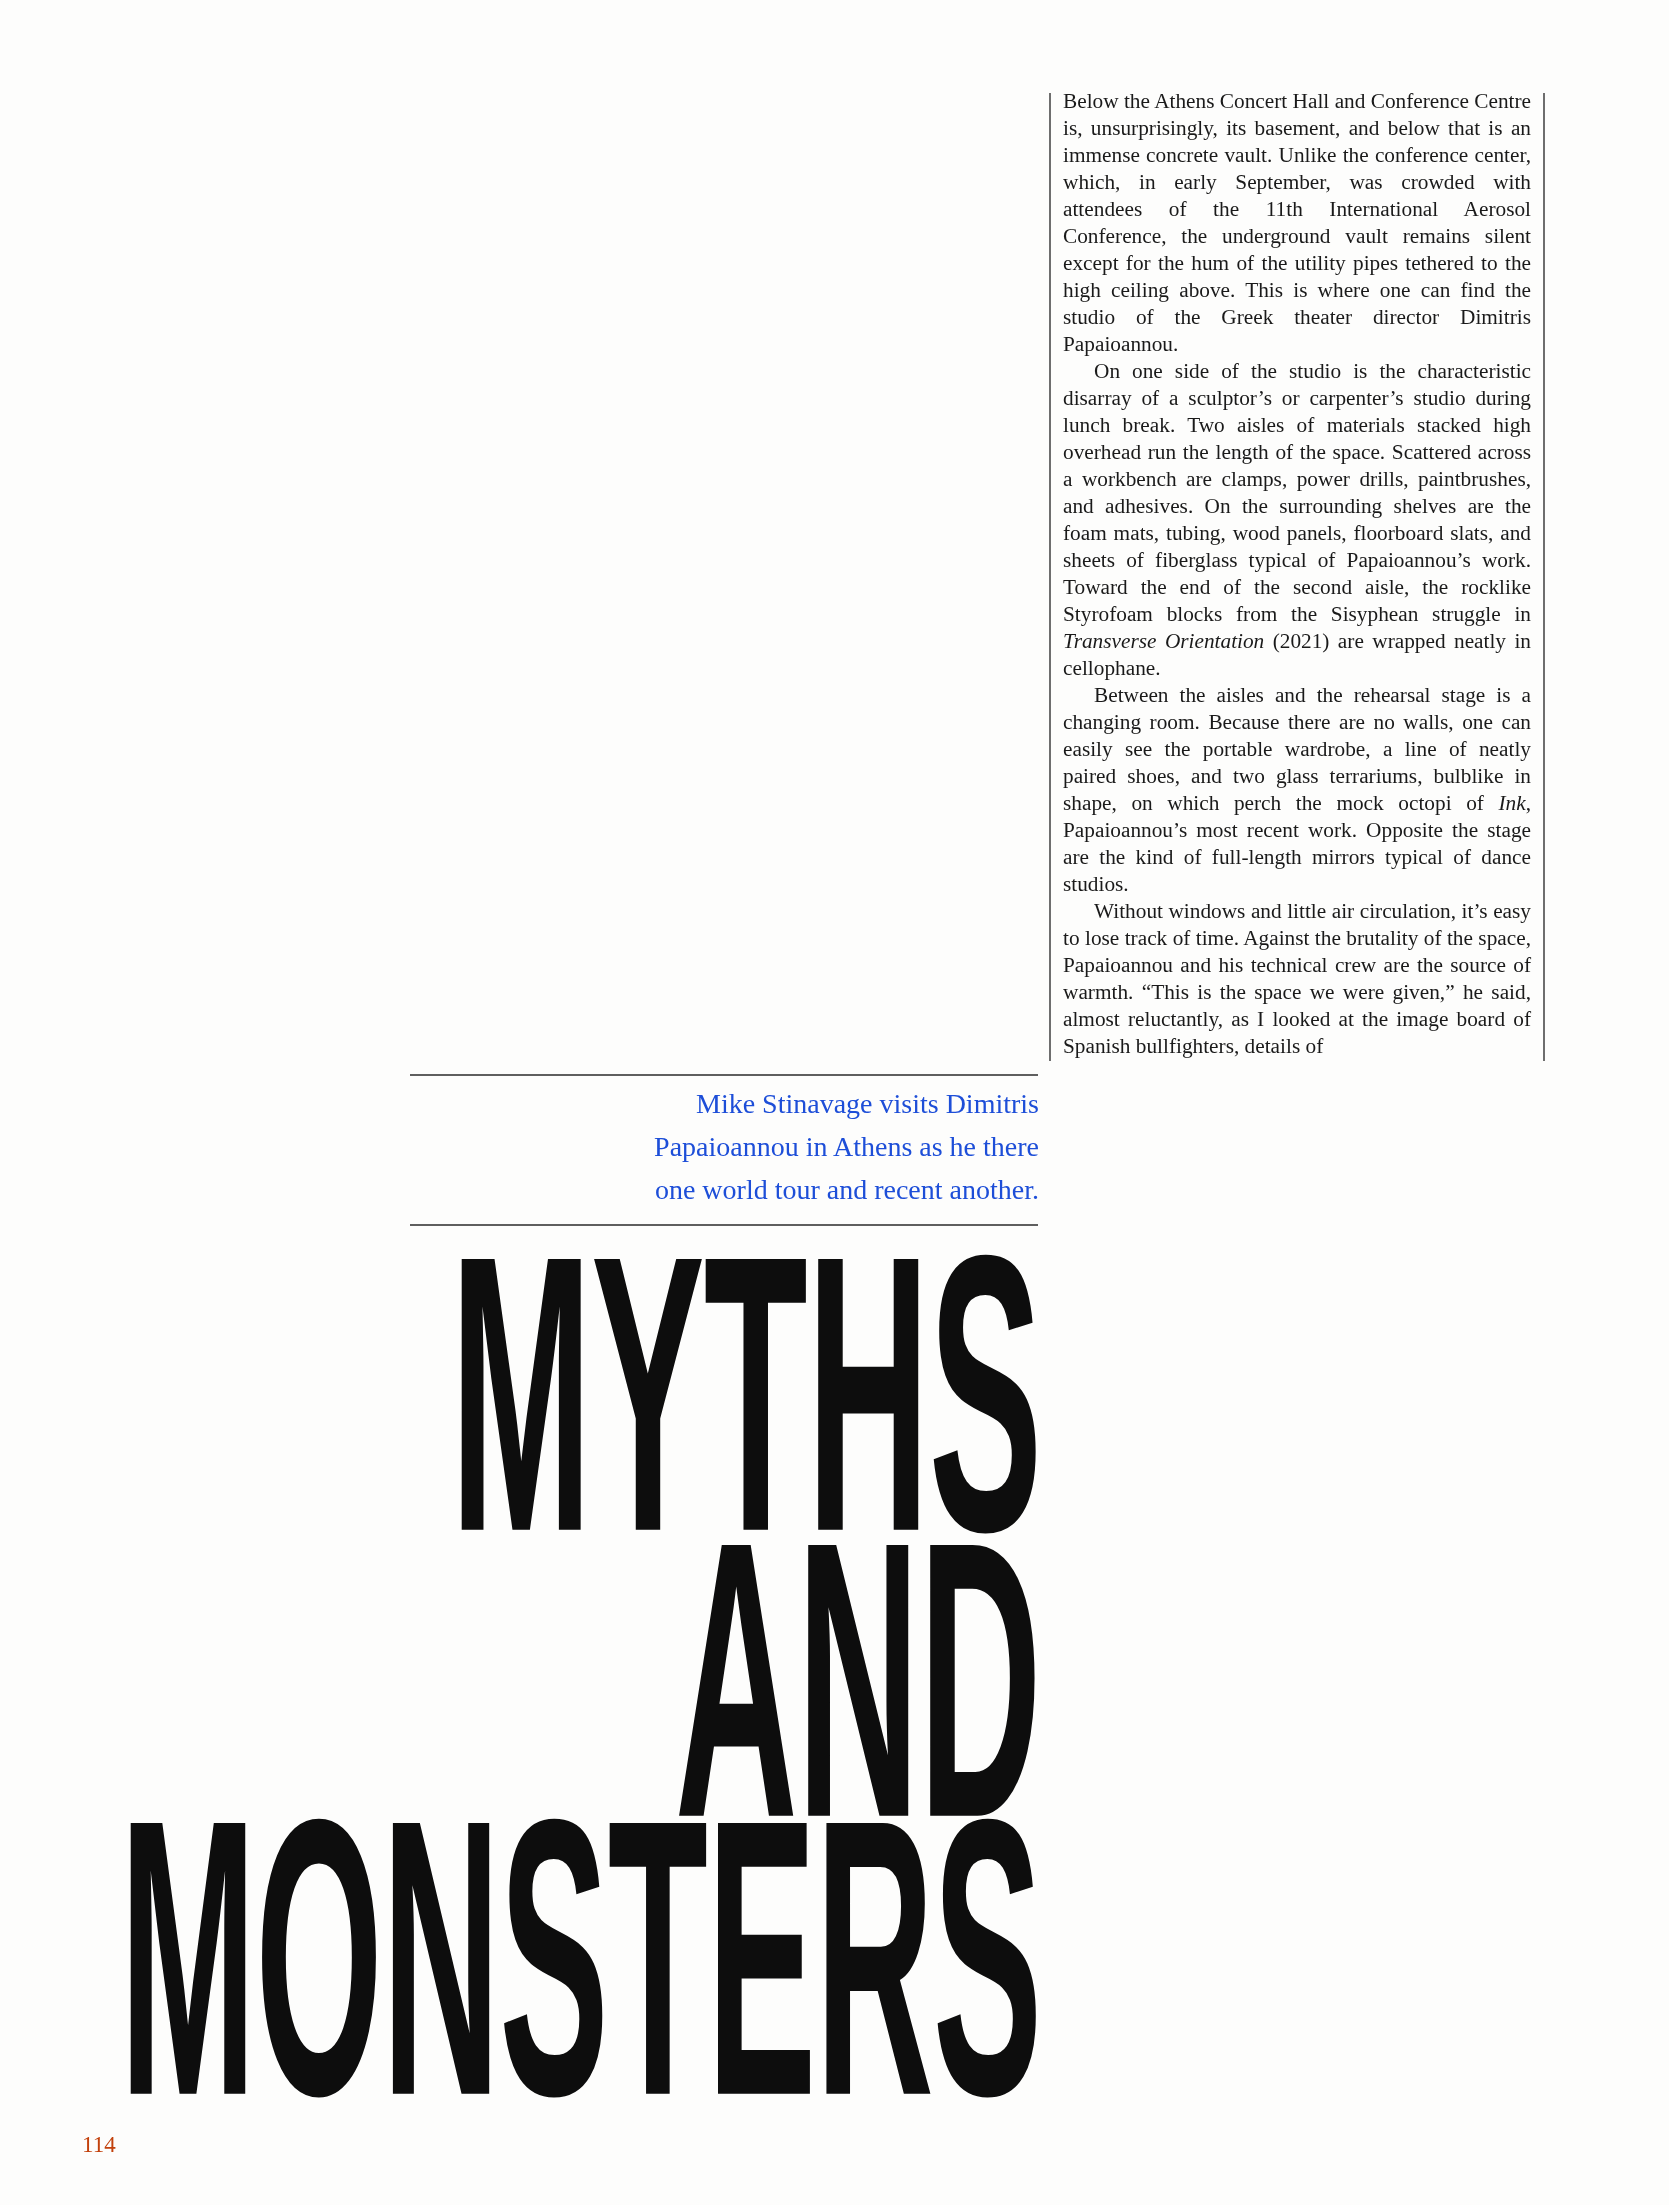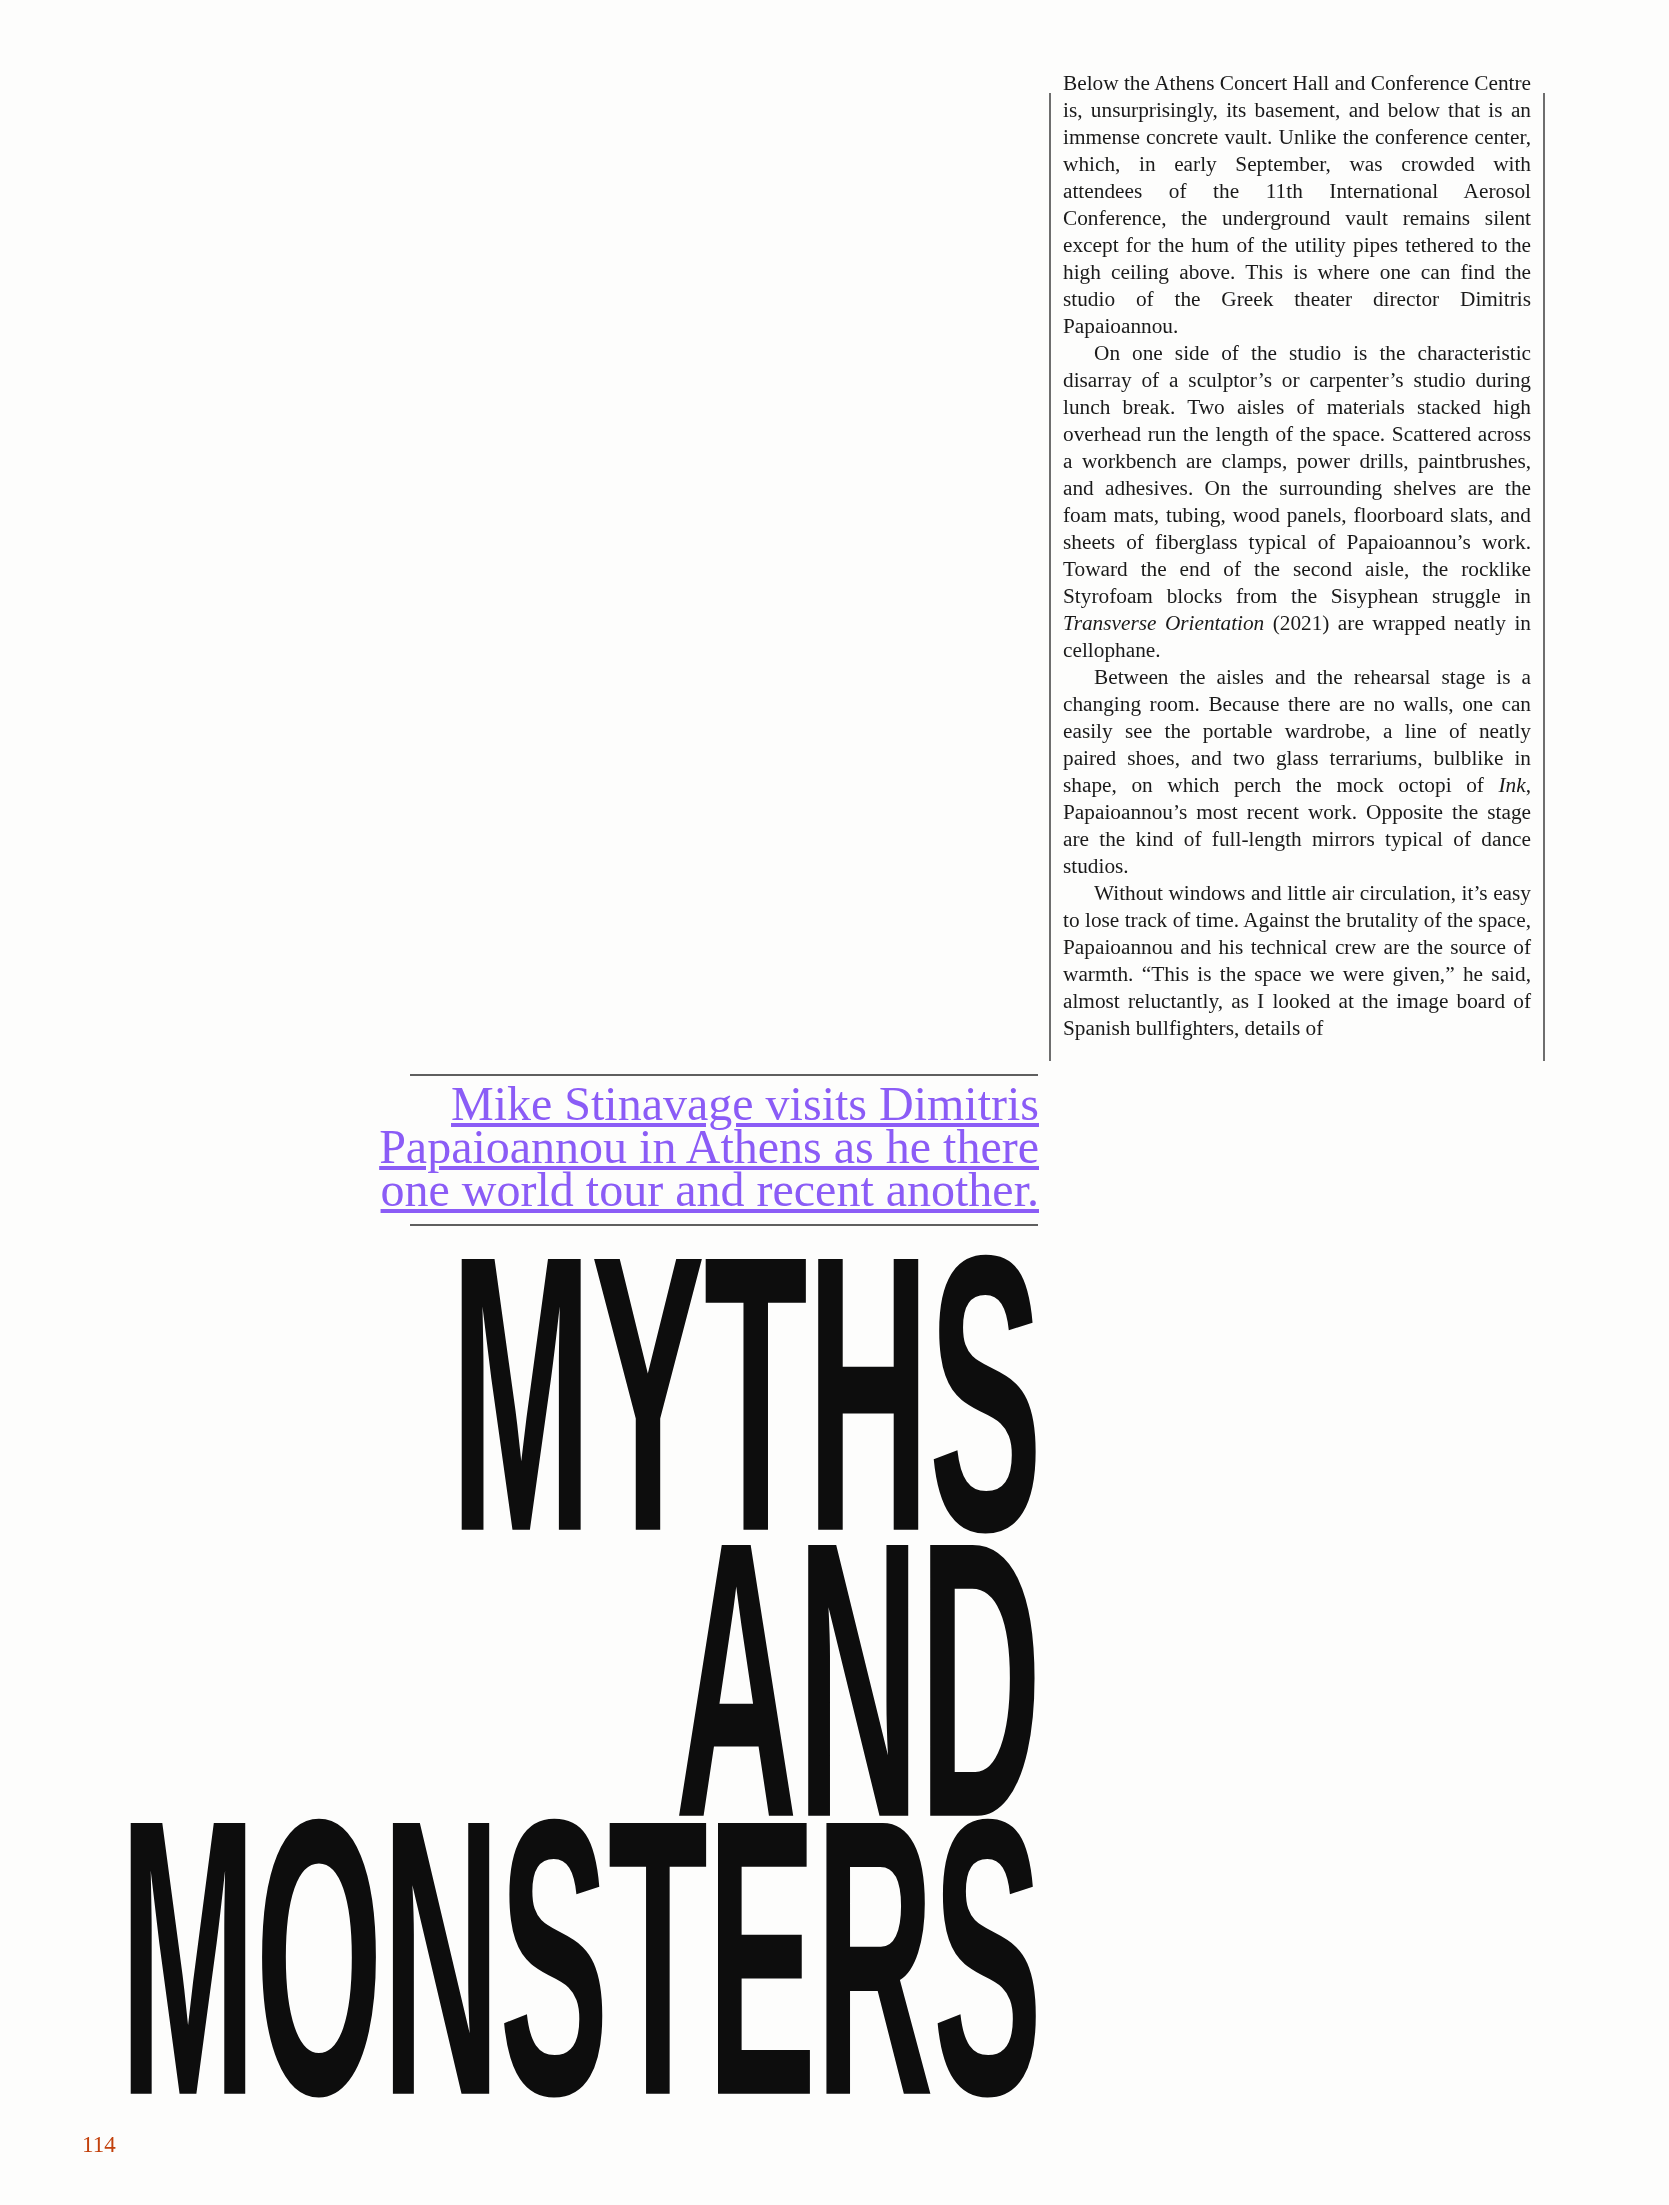--- a/index.html
+++ b/index.html
@@ -20,21 +20,21 @@
     width: 1.5px;
     height: 968px;
     background: #6e6e6e;
   }
   .rule-v.left  { left: 1049px; }
   .rule-v.right { left: 1543px; }
 
   .body-col {
     position: absolute;
     left: 1063px;
-    top: 70px;
+    top: 88px;
     width: 468px;
     font-size: 21.3px;
     line-height: 27px;
     text-align: justify;
   }
   .body-col p { margin: 0; hyphens: auto; -webkit-hyphens: auto; }
   .body-col p + p { text-indent: 31px; }
   .it { font-style: italic; }
 
   
@@ -46,24 +46,23 @@
     background: #5f5f5f;
   }
   .deck-rule.top    { top: 1074px; }
   .deck-rule.bottom { top: 1224px; }
 
   .deck {
     position: absolute;
     right: 631px;
     top: 1082px;
     text-align: right;
-    font-size: 48px;
+    font-size: 28px;
     line-height: 43px;
-    color: #8b5cf6;
-    text-decoration: underline;
+    color: #1d4ed8;
   }
   .deck-line { white-space: nowrap; }
 
   
   .headline { margin: 0; font-weight: normal; }
   .hl {
     position: absolute;
     right: 629px;
     font-family: "Liberation Sans", sans-serif;
     font-weight: bold;

